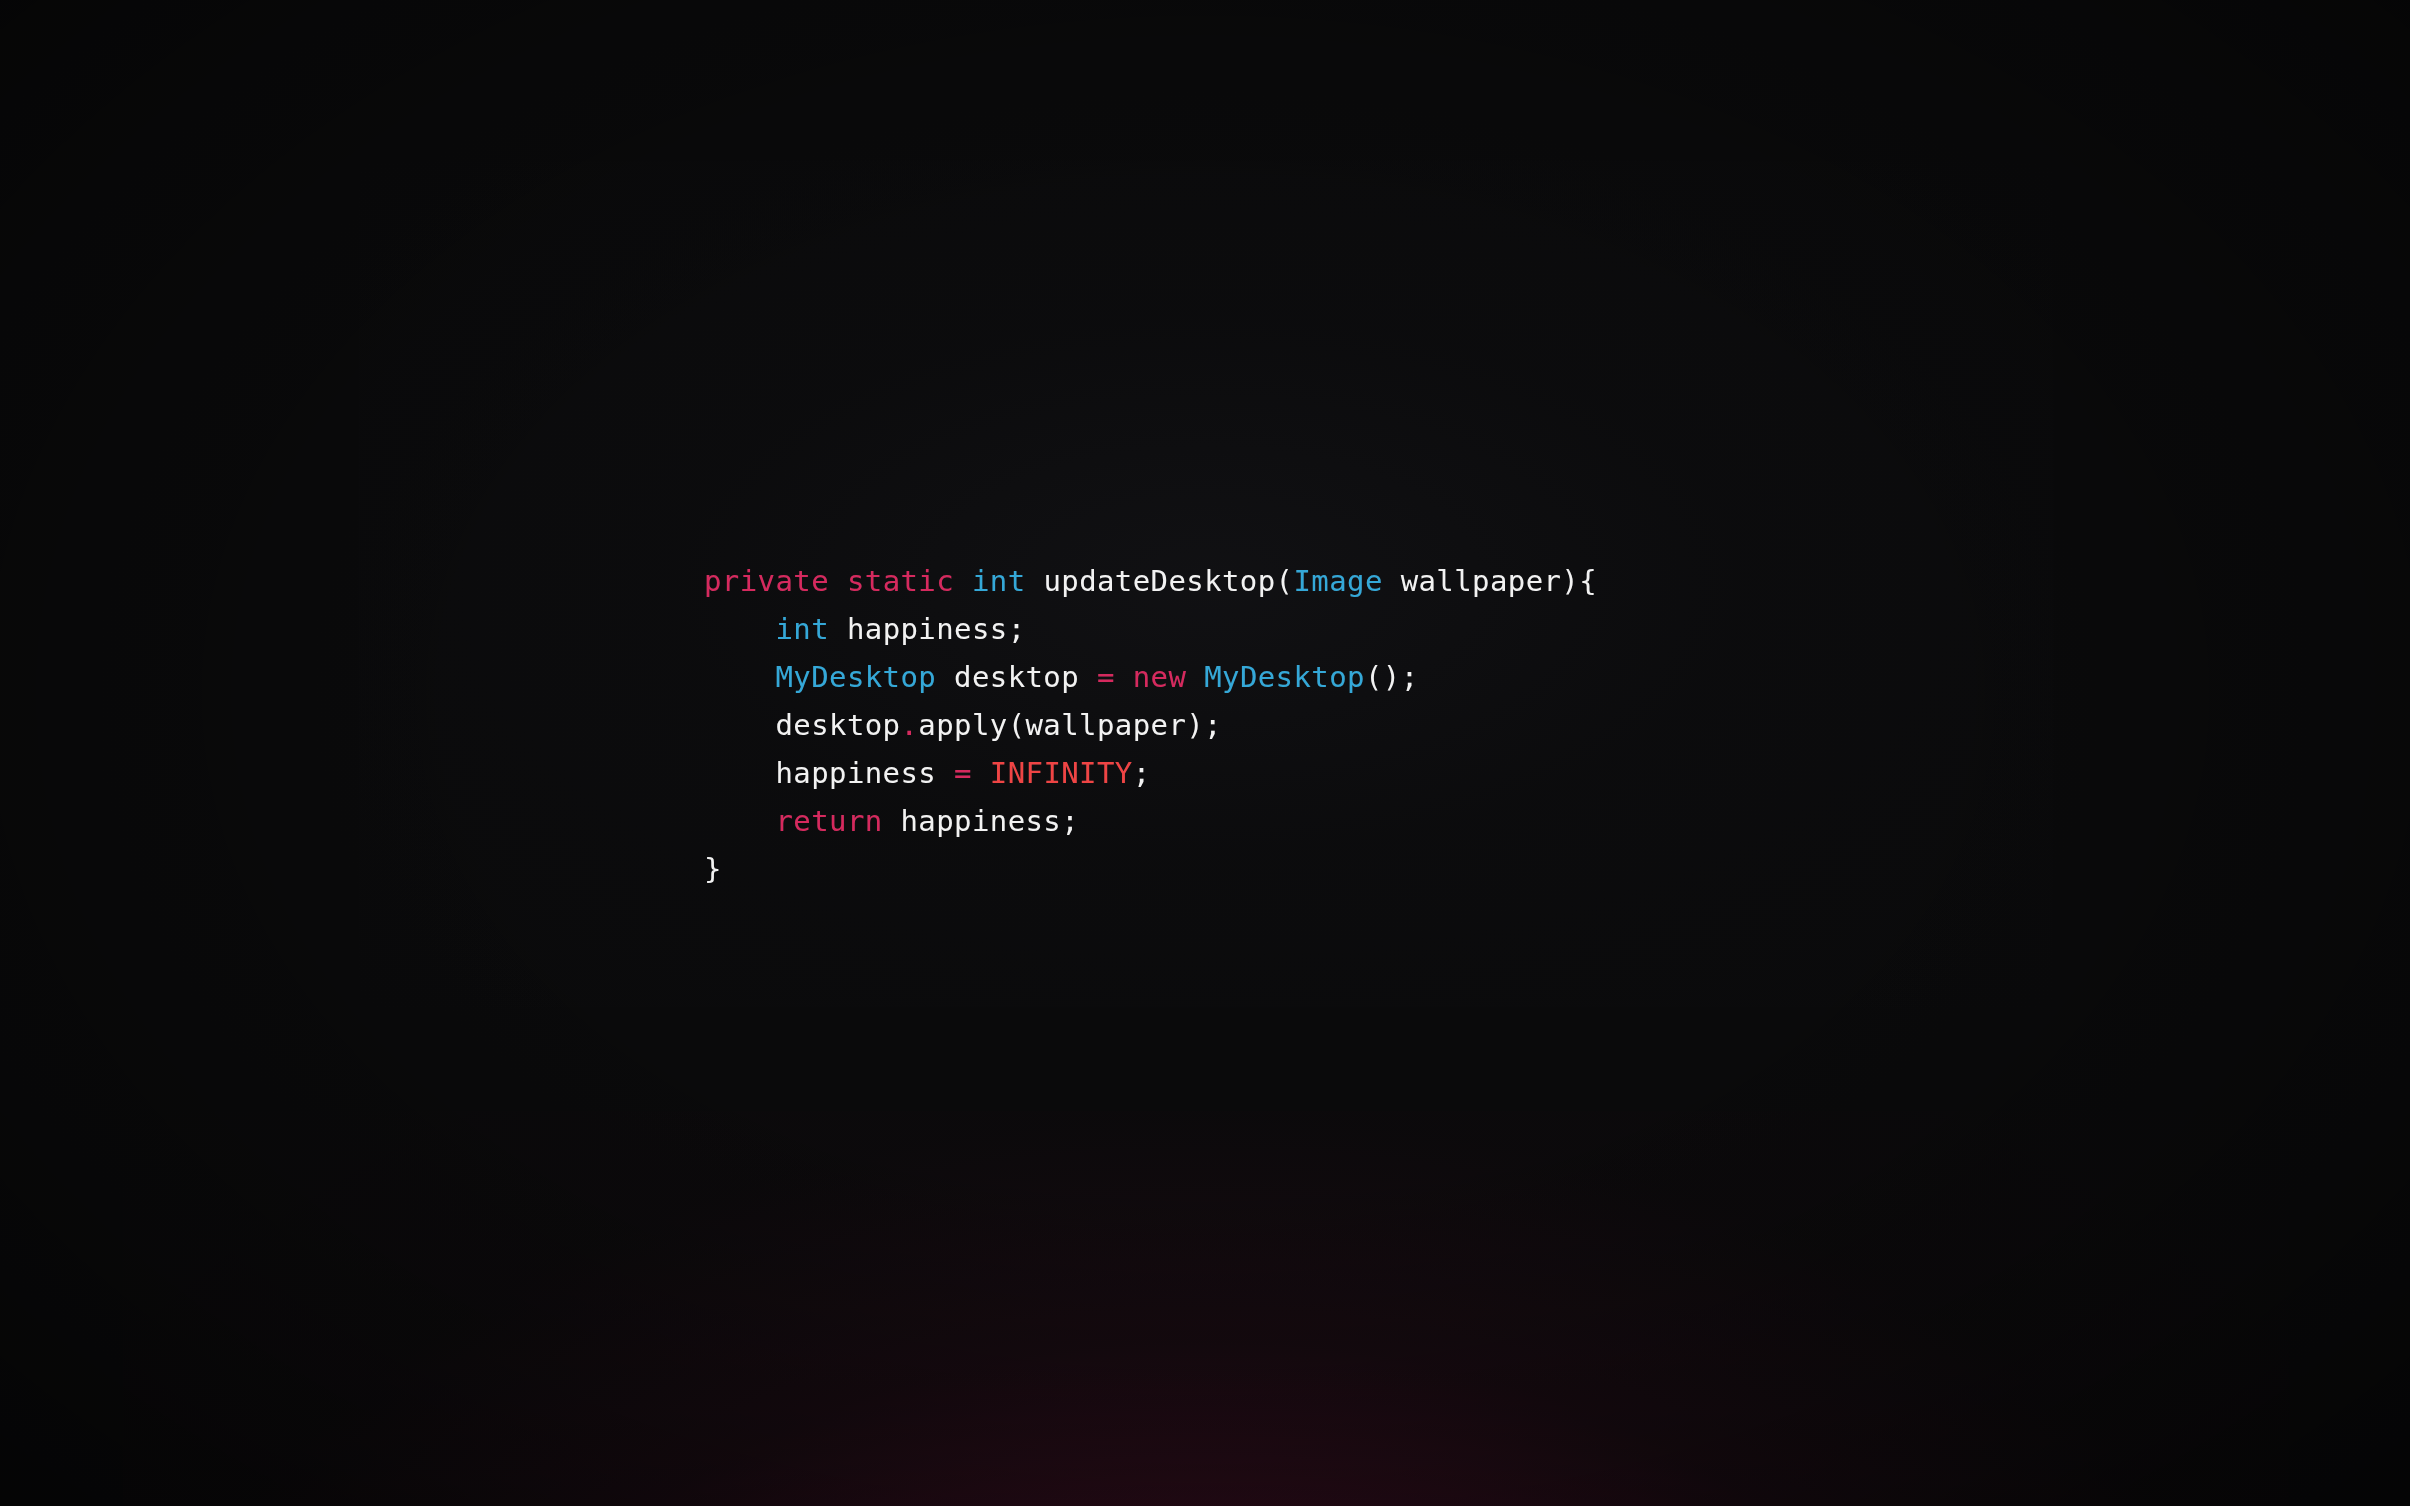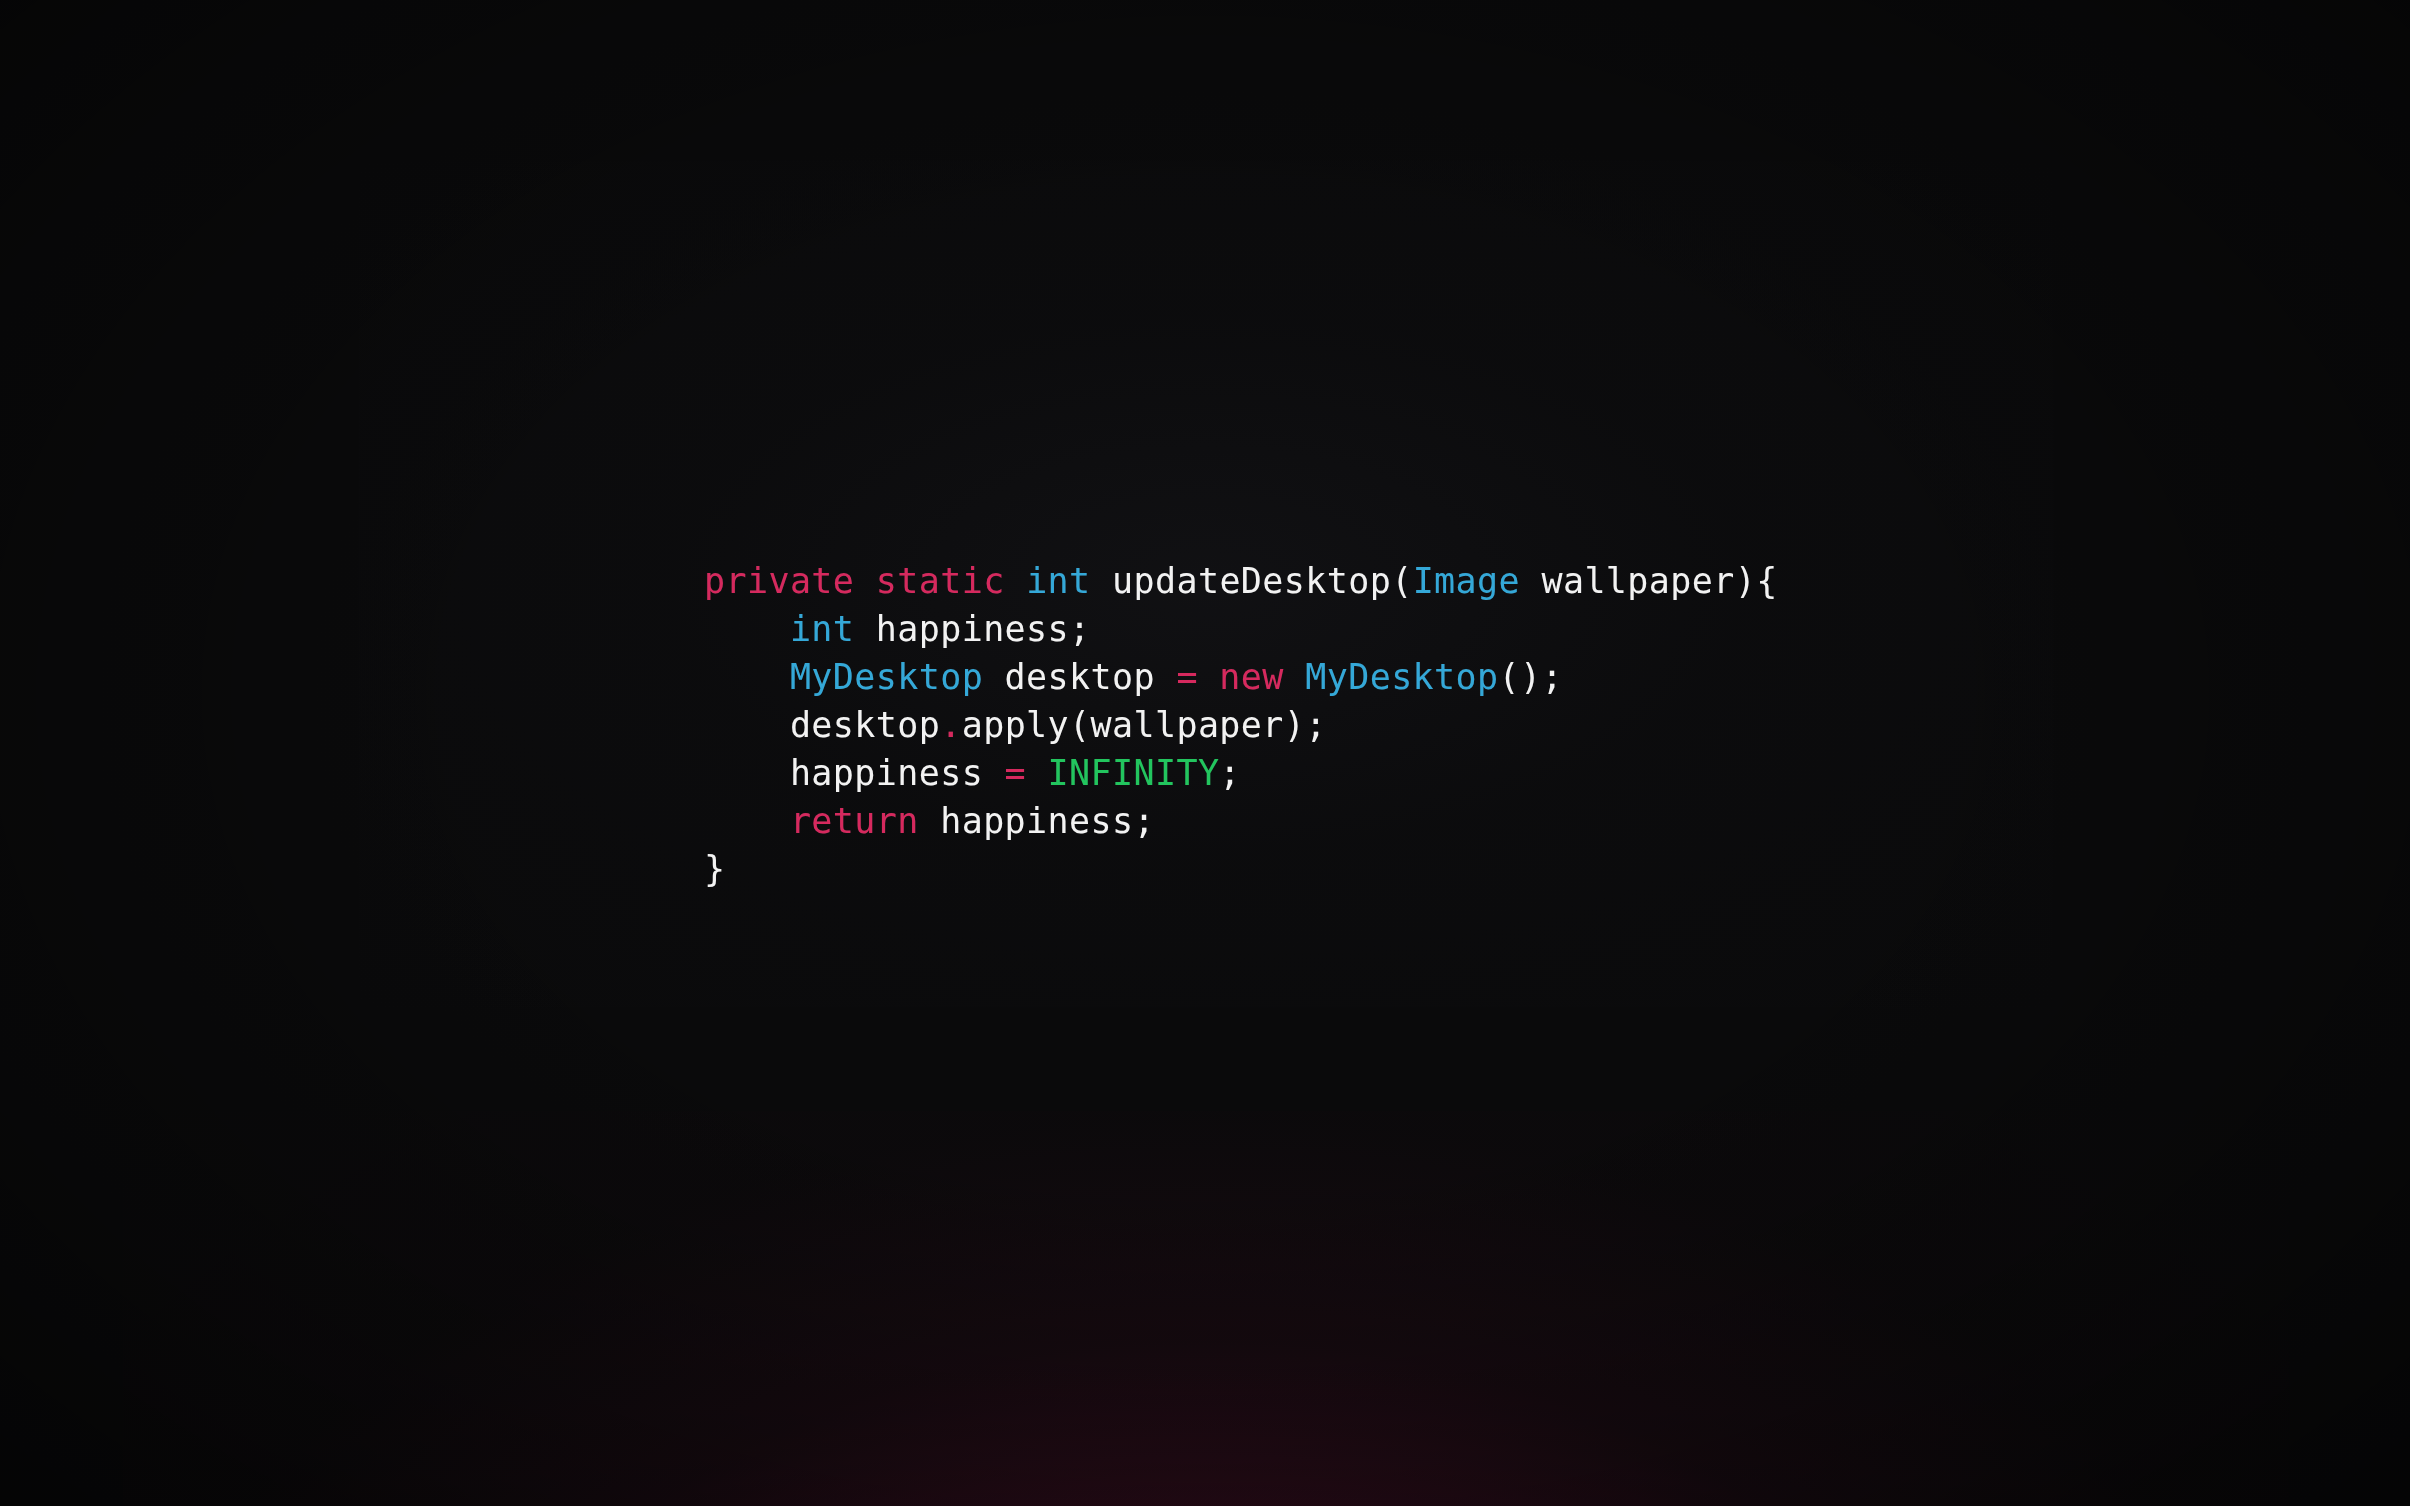--- a/index.html
+++ b/index.html
@@ -63,38 +63,38 @@
                 rgba(0,0,0,0.55) 100%);
   }
 
   #code-block {
     position: absolute;
     left: 704px;
     top: 557px;
     margin: 0;
     padding: 0;
     font-family: "DejaVu Sans Mono", "Liberation Mono", monospace;
-    font-size: 35px;
+    font-size: 29px;
     line-height: 48px;
     letter-spacing: 0.4px;
     white-space: pre;
     color: #f2f2f2;
     text-shadow: 0 0 0.9px rgba(255,255,255,0.12);
     -webkit-font-smoothing: antialiased;
   }
 
   .ln { display: block; height: 48px; }
 
   .tok-kw    { color: #d6295e; }  
   .tok-type  { color: #34a8d8; }  
   .tok-const { color: #7b20d8; }  
   .tok-op    { color: #d6295e; }  
   .tok-plain { color: #f2f2f2; }
 </style>
-<style>.tok-kw{color:#d6295e;}.tok-type{color:#34a8d8;}.tok-const{color:#22c55e;}.tok-op{color:#d6295e;}.tok-plain{color:#f2f2f2;}#wallpaper{background-color:#0a0a0b;}</style></head>
+<style>.tok-kw{color:#d6295e;}.tok-type{color:#34a8d8;}.tok-const{color:#ef4444;}.tok-op{color:#d6295e;}.tok-plain{color:#f2f2f2;}#wallpaper{background-color:#0a0a0b;}</style></head>
 <body>
 
 <div id="wallpaper">
 
   <div class="glow-center"></div>
   <div class="glow-bottom"></div>
   <div class="vignette"></div>
 
   <pre id="code-block"><span class="ln"><span class="tok-kw">private</span><span class="tok-plain"> </span><span class="tok-kw">static</span><span class="tok-plain"> </span><span class="tok-type">int</span><span class="tok-plain"> updateDesktop(</span><span class="tok-type">Image</span><span class="tok-plain"> wallpaper){</span></span><span class="ln"><span class="tok-plain">    </span><span class="tok-type">int</span><span class="tok-plain"> happiness;</span></span><span class="ln"><span class="tok-plain">    </span><span class="tok-type">MyDesktop</span><span class="tok-plain"> desktop </span><span class="tok-op">=</span><span class="tok-plain"> </span><span class="tok-kw">new</span><span class="tok-plain"> </span><span class="tok-type">MyDesktop</span><span class="tok-plain">();</span></span><span class="ln"><span class="tok-plain">    desktop</span><span class="tok-op">.</span><span class="tok-plain">apply(wallpaper);</span></span><span class="ln"><span class="tok-plain">    happiness </span><span class="tok-op">=</span><span class="tok-plain"> </span><span class="tok-const">INFINITY</span><span class="tok-plain">;</span></span><span class="ln"><span class="tok-plain">    </span><span class="tok-kw">return</span><span class="tok-plain"> happiness;</span></span><span class="ln"><span class="tok-plain">}</span></span></pre>
 

